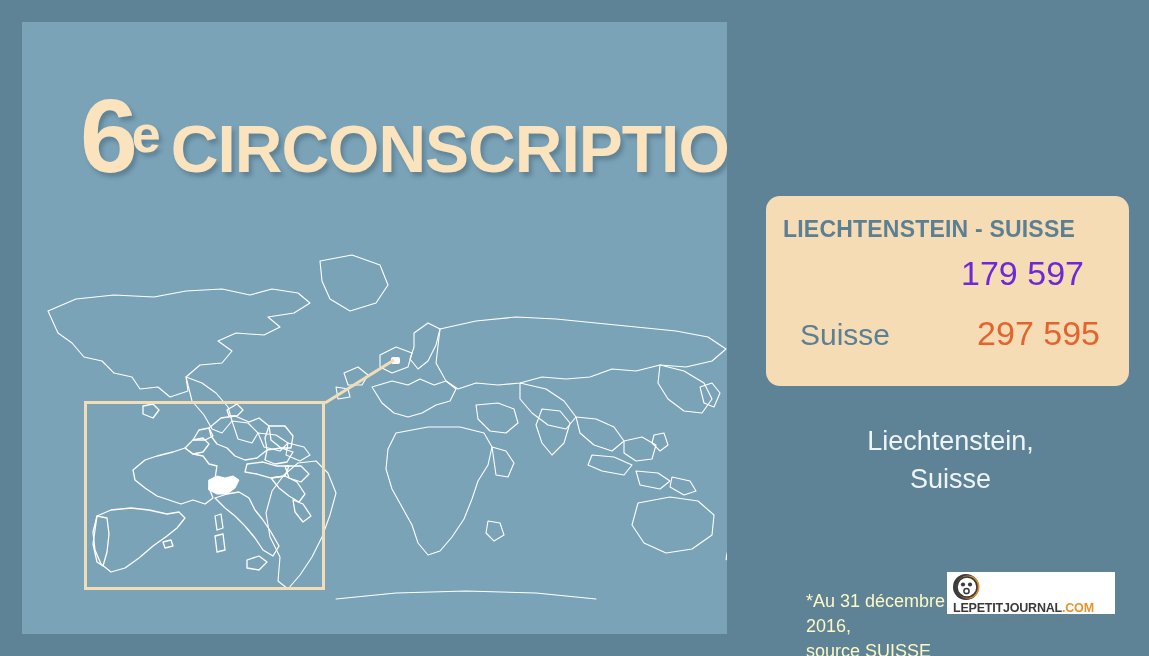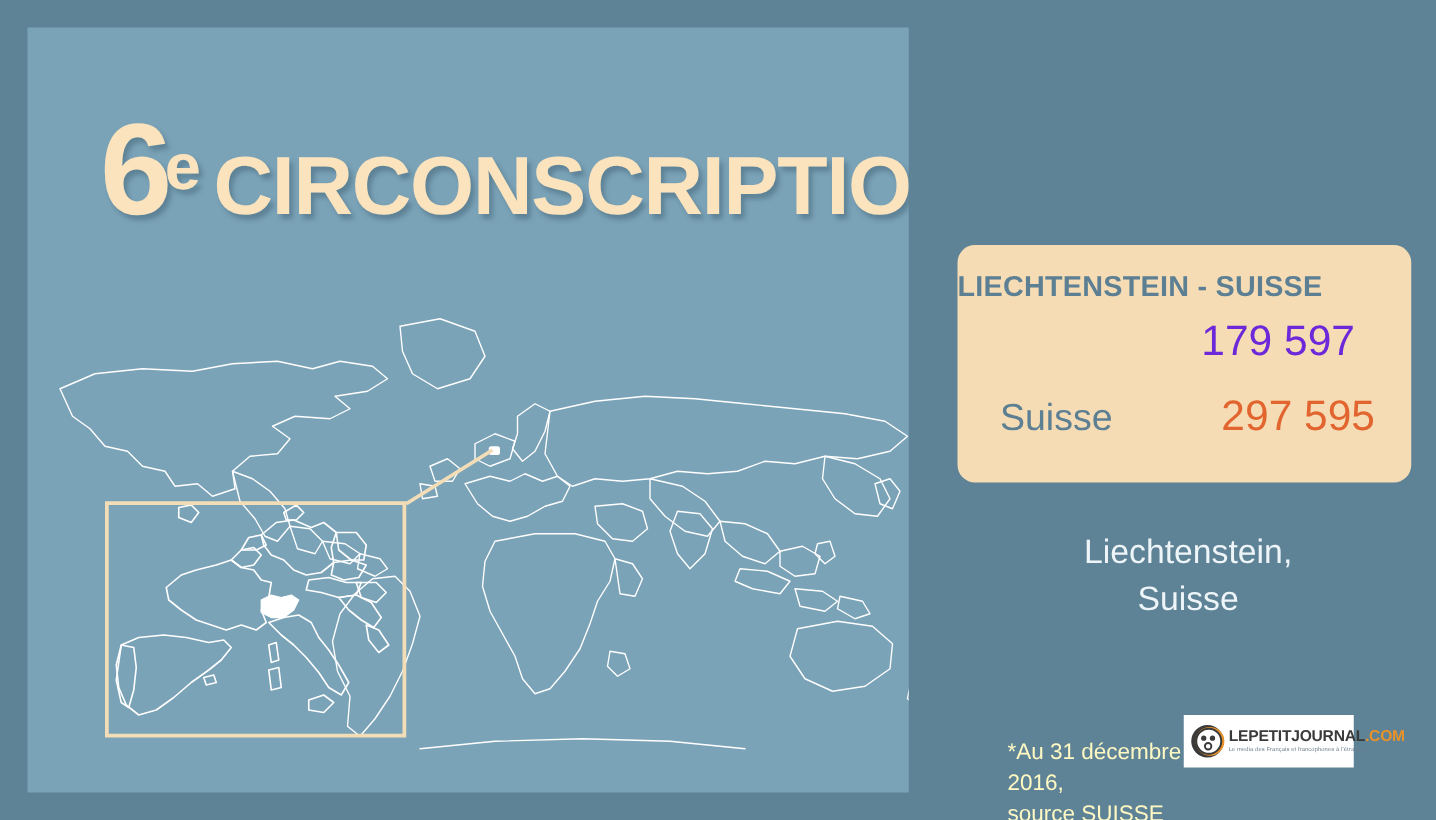--- a/index.html
+++ b/index.html
@@ -118,21 +118,21 @@
     height: 190px;
     background: #f5dcb4;
     border-radius: 14px;
     box-sizing: border-box;
   }
   #card-title {
     position: absolute;
     left: 0;
     top: 20px;
     width: 326px;
-    text-align: left;
+    text-align: center;
     color: #5c7f93;
     font-size: 23px;
     font-weight: bold;
     letter-spacing: 0.2px;
   }
   #card-total {
     position: absolute;
     left: 0;
     top: 58px;
     width: 417px;
@@ -181,27 +181,27 @@
     width: 170px;
     color: #fef9c3;
     font-size: 18px;
     line-height: 1.4;
   }
   
   #logo {
     position: absolute;
     left: 195px;
     top: 572px;
-    width: 136px;
+    width: 168px;
     height: 42px;
     background: #ffffff;
     display: flex;
-    align-items: center;
     padding: 0 4px;
     box-sizing: border-box;
+    flex-direction: column;
   }
   #logo-mark {
     width: 30px;
     height: 30px;
     flex: 0 0 30px;
   }
   #logo-text-wrap {
     margin-left: 2px;
     line-height: 1;
   }

